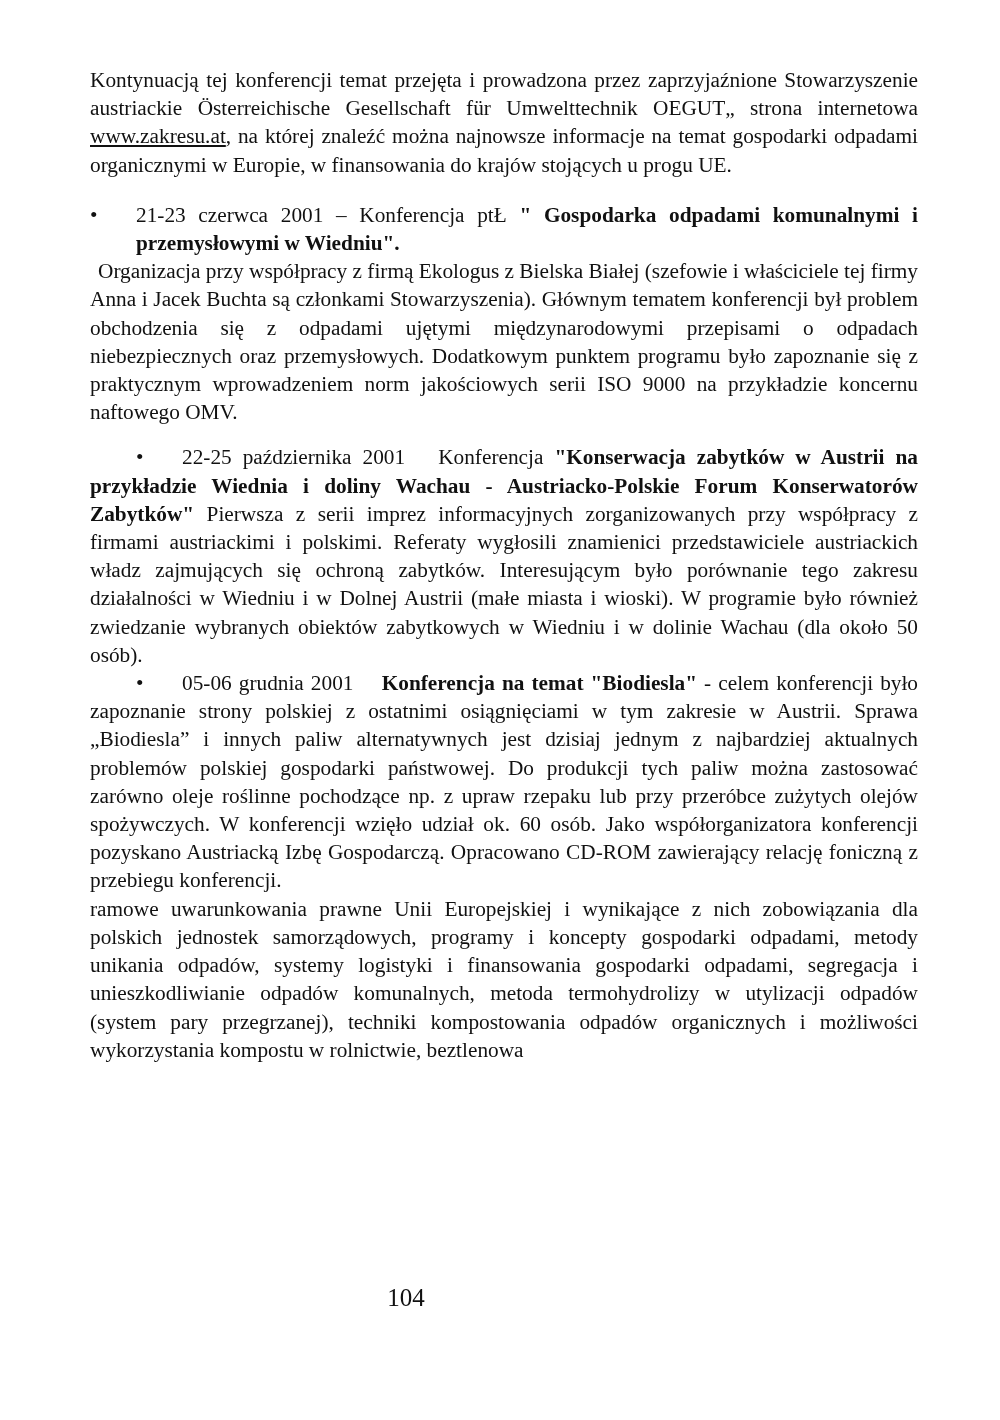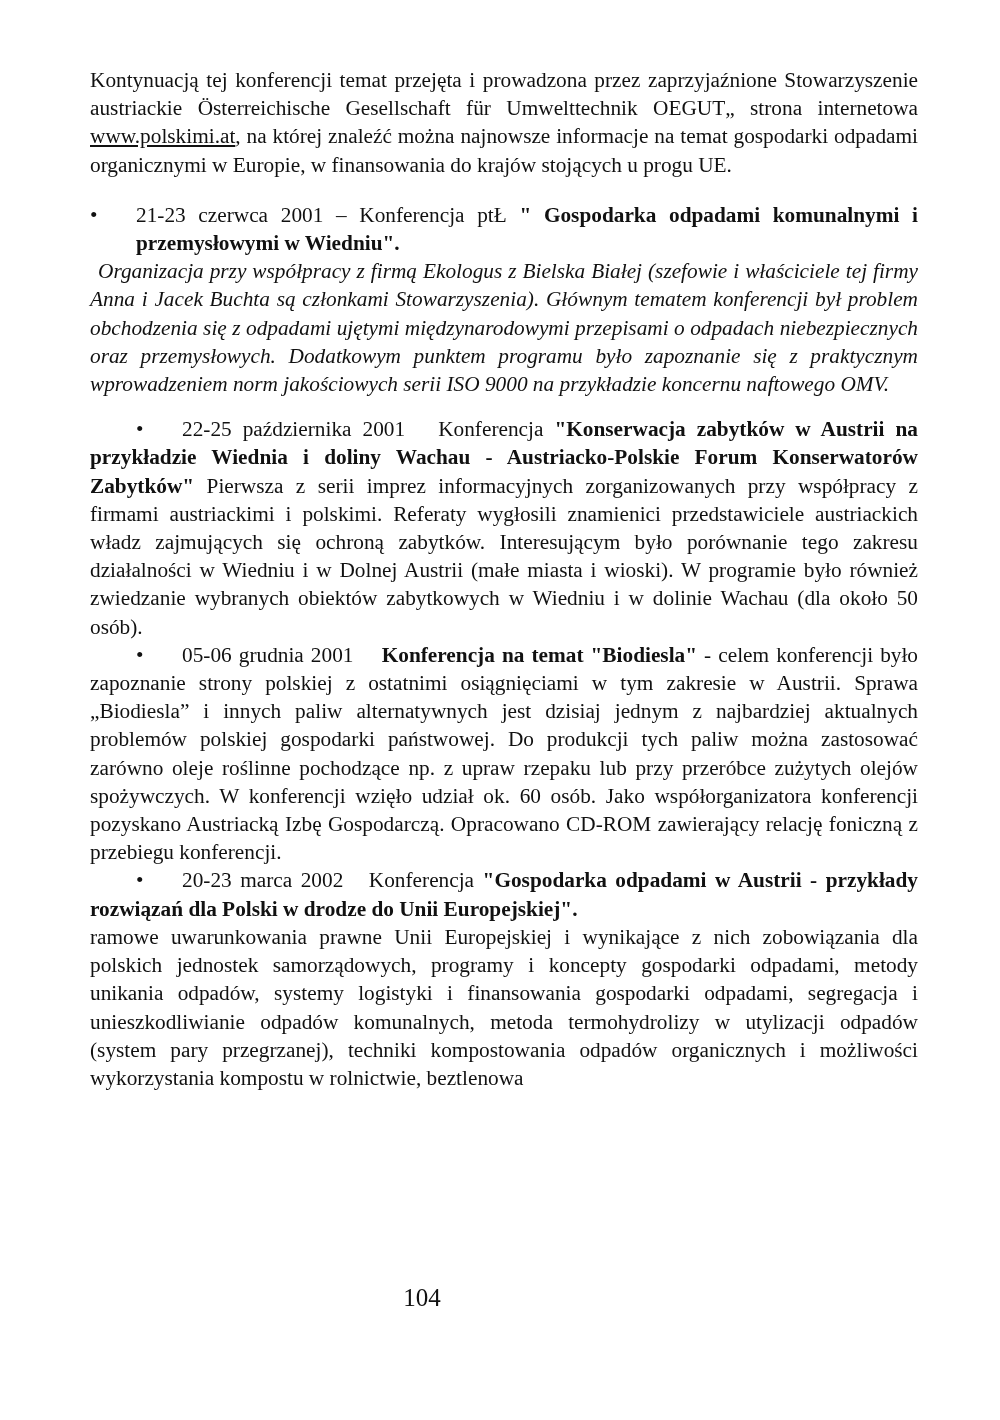--- a/index.html
+++ b/index.html
@@ -13,48 +13,47 @@
     font-size: 21.3px; line-height: 28.2px;
   }
   p { margin: 0; text-align: justify; }
   .gap-1 { margin-top: 22px; }
   .gap-2 { margin-top: 17px; }
   .gap-3 { }
   .bullet-row { position: relative; padding-left: 46px; text-align: justify; }
   .bullet-row .dot { position: absolute; left: 0; top: 0; }
   .indent-bullet { text-indent: 46px; text-align: justify; }
   .indent-bullet .dot { display: inline-block; width: 46px; text-indent: 0; }
-  .small-indent { text-indent: 8px; font-style: italic; }
+  .small-indent { text-indent: 8px; }
   b { font-weight: bold; }
   a.link { color: #111111; text-decoration: underline; }
   .pagenum {
-    position: absolute; top: 1284px; left: 16px; width: 812px; text-align: center;
+    position: absolute; top: 1284px; left: 0; width: 812px; text-align: center;
     font-size: 25px;
   }
 </style>
 </head>
 <body>
 
 <div class="page">
 
-  <p><span>Kontynuacją tej konferencji temat przejęta i prowadzona przez zaprzyjaźnione Stowarzyszenie austriackie Österreichische Gesellschaft für Umwelttechnik OEGUT„ strona internetowa </span><a class="link">www.polskimi.at</a><span>, na której znaleźć można najnowsze informacje na temat gospodarki odpadami organicznymi w Europie, w finansowania do krajów stojących u progu UE.</span></p>
+  <p><span>Kontynuacją tej konferencji temat przejęta i prowadzona przez zaprzyjaźnione Stowarzyszenie austriackie Österreichische Gesellschaft für Umwelttechnik OEGUT„ strona internetowa </span><a class="link">www.zakresu.at</a><span>, na której znaleźć można najnowsze informacje na temat gospodarki odpadami organicznymi w Europie, w finansowania do krajów stojących u progu UE.</span></p>
 
   <div class="gap-1">
     <p class="bullet-row"><span class="dot">•</span><span>21-23 czerwca 2001</span><span> – Konferencja ptŁ </span><b>" Gospodarka odpadami komunalnymi i przemysłowymi w Wiedniu".</b></p>
     <p class="small-indent">Organizacja przy współpracy z firmą Ekologus z Bielska Białej (szefowie i właściciele tej firmy Anna i Jacek Buchta są członkami Stowarzyszenia). Głównym tematem konferencji był problem obchodzenia się z odpadami ujętymi międzynarodowymi przepisami o odpadach niebezpiecznych oraz przemysłowych. Dodatkowym punktem programu było zapoznanie się z praktycznym wprowadzeniem norm jakościowych serii ISO 9000 na przykładzie koncernu naftowego OMV.</p>
   </div>
 
   <div class="gap-2">
     <p class="indent-bullet"><span class="dot">•</span><span>22-25 października 2001</span><span style="white-space:pre">   Konferencja </span><b>"Konserwacja zabytków w Austrii na przykładzie Wiednia i doliny Wachau - Austriacko-Polskie Forum Konserwatorów Zabytków"</b><span>   Pierwsza z serii imprez informacyjnych zorganizowanych przy współpracy z firmami austriackimi i polskimi. Referaty wygłosili znamienici przedstawiciele austriackich władz zajmujących się ochroną zabytków. Interesującym było porównanie tego zakresu działalności w Wiedniu i w Dolnej Austrii (małe miasta i wioski). W programie było również zwiedzanie wybranych obiektów zabytkowych w Wiedniu i w dolinie Wachau (dla około 50 osób).</span></p>
   </div>
 
   <div class="gap-3">
     <p class="indent-bullet"><span class="dot">•</span><span>05-06 grudnia 2001</span><span style="white-space:pre">    </span><b>Konferencja na temat "Biodiesla"</b><span> - celem konferencji było zapoznanie strony polskiej z ostatnimi osiągnięciami w tym zakresie w Austrii. Sprawa „Biodiesla” i innych paliw alternatywnych jest dzisiaj jednym z najbardziej aktualnych problemów polskiej gospodarki państwowej. Do produkcji tych paliw można zastosować zarówno oleje roślinne pochodzące np. z upraw rzepaku lub przy przeróbce zużytych olejów spożywczych. W konferencji wzięło udział ok. 60 osób. Jako współorganizatora konferencji pozyskano Austriacką Izbę Gospodarczą. Opracowano CD-ROM zawierający relację foniczną z przebiegu konferencji.</span></p>
   </div>
 
   <div class="gap-3">
-    <p class="indent-bullet"><span class="dot">•</span><span>20-23 marca 2002</span><span style="white-space:pre">   Konferencja </span><b>"Gospodarka odpadami w Austrii - przykłady rozwiązań dla Polski w drodze do Unii Europejskiej".</b></p>
     <p>ramowe uwarunkowania prawne Unii Europejskiej i wynikające z nich zobowiązania dla polskich jednostek samorządowych, programy i koncepty gospodarki odpadami, metody unikania odpadów, systemy logistyki i finansowania gospodarki odpadami, segregacja i unieszkodliwianie odpadów komunalnych, metoda termohydrolizy w utylizacji odpadów (system pary przegrzanej), techniki kompostowania odpadów organicznych i możliwości wykorzystania kompostu w rolnictwie, beztlenowa</p>
   </div>
 
 </div>
 
 <div class="pagenum">104</div>
 
 </body></html>

